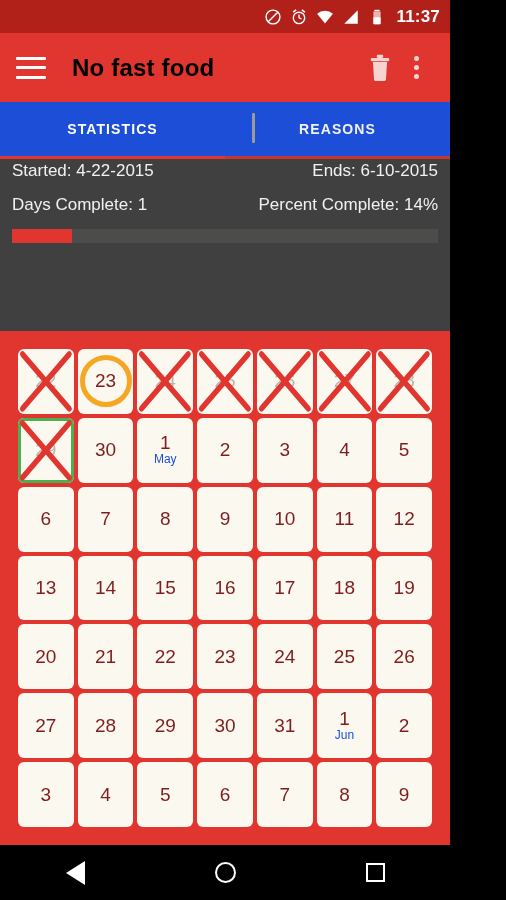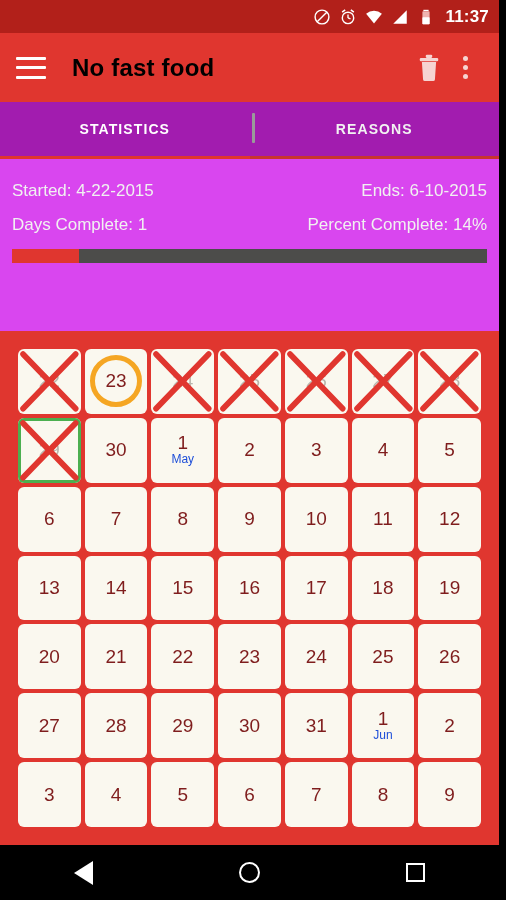--- a/index.html
+++ b/index.html
@@ -2,21 +2,21 @@
 <html><head>
 <meta charset="utf-8">
 <style>
   * { box-sizing: border-box; margin: 0; padding: 0; }
   html, body {
     width: 506px; height: 900px;
     background: #000;
     font-family: "Liberation Sans", sans-serif;
     overflow: hidden;
   }
-  #app { width: 499px; height: 900px; position: relative; display: flex; flex-direction: column; }
+  #app { width: 450px; height: 900px; position: relative; display: flex; flex-direction: column; }
 
   
   .statusbar {
     height: 33px; background: #b2201a;
     display: flex; align-items: center; justify-content: flex-end;
     padding-right: 10px; gap: 8px; flex: 0 0 auto;
   }
   .statusbar .sicon { width: 18px; height: 18px; display: block; }
   .statusbar .clock {
     color: #ffffff; font-size: 17px; font-weight: bold;
@@ -35,39 +35,39 @@
     color: #000000; font-size: 24px; font-weight: bold; margin-left: 26px;
     flex: 1 1 auto; letter-spacing: .2px;
   }
   .barbtn { width: 36px; height: 40px; display: flex; align-items: center;
     justify-content: center; cursor: pointer; }
   .dots { width: 5px; display: flex; flex-direction: column; gap: 4px; align-items: center; }
   .dots i { width: 5px; height: 5px; border-radius: 50%; background: #f6d4d2; display: block; }
 
   
   .tabs {
-    height: 54px; background: #a21caf; display: flex; position: relative; flex: 0 0 auto;
+    height: 54px; background: #1d4ed8; display: flex; position: relative; flex: 0 0 auto;
   }
   .tab {
     flex: 1 1 50%; display: flex; align-items: center; justify-content: center;
     color: #ffffff; font-size: 14px; font-weight: bold; letter-spacing: 1.1px;
     cursor: pointer; position: relative;
   }
   .tab.inactive { color: #f2f2f2; }
   .tabdivider {
     position: absolute; left: 252px; top: 11px; width: 3px; height: 30px;
     background: #9a9a9a; border-radius: 1px;
   }
   .tabunderline { height: 3px; background: #e0362f; display: flex; flex: 0 0 auto; }
   .tabunderline .ind-active { width: 50%; background: #e0362f; }
   .tabunderline .ind-rest { width: 50%; background: #c8352e; }
 
   
   .stats {
-    background: #d946ef; flex: 0 0 auto; padding: 22px 12px 0 12px; height: 172px;
+    background: #404040; flex: 0 0 auto; padding: 2px 12px 0 12px; height: 172px;
   }
   .statrow { display: flex; justify-content: space-between; margin-bottom: 14px; }
   .statrow span { color: #f1f1f1; font-size: 17px; }
   .progress-track {
     height: 14px; background: #4c4c4a; margin-top: 8px; width: 100%; position: relative;
   }
   .progress-fill { height: 14px; background: #e0362f; }
 
   
   .calendar {

